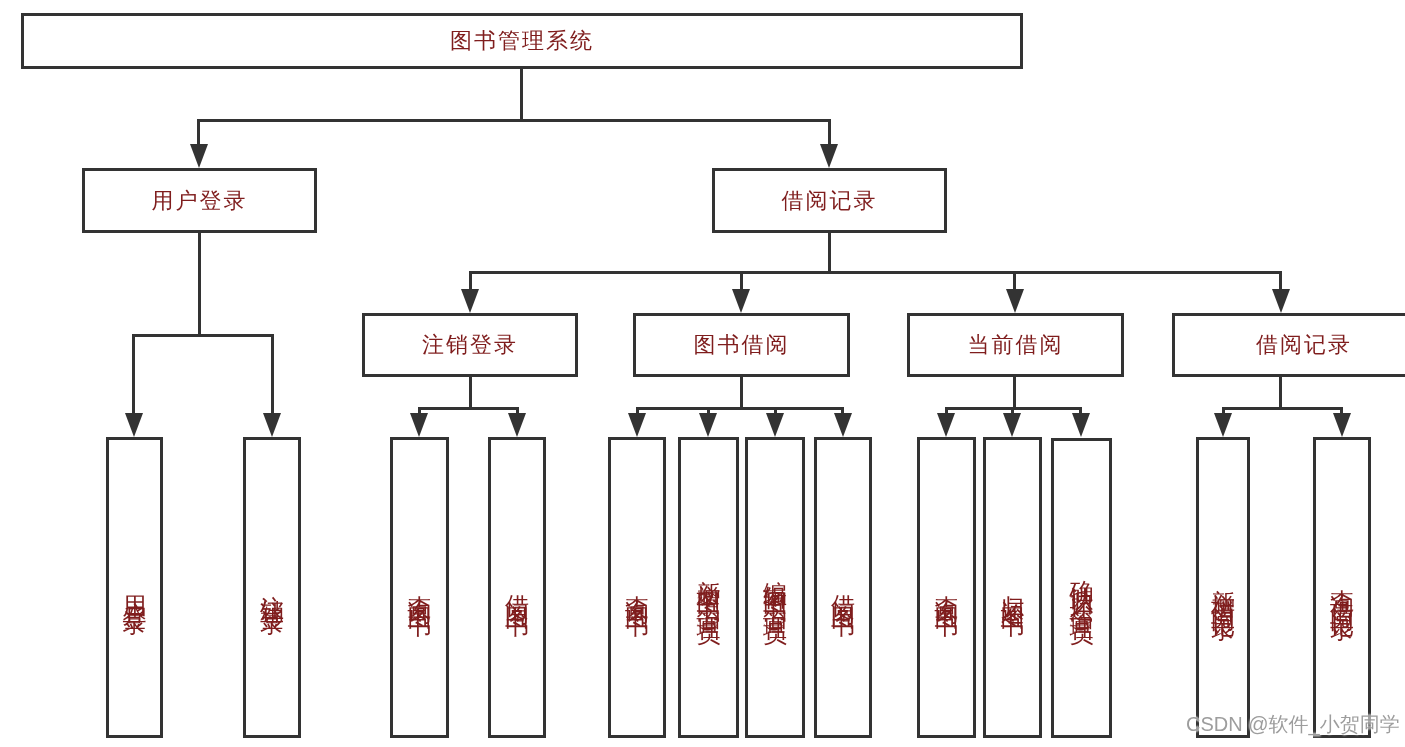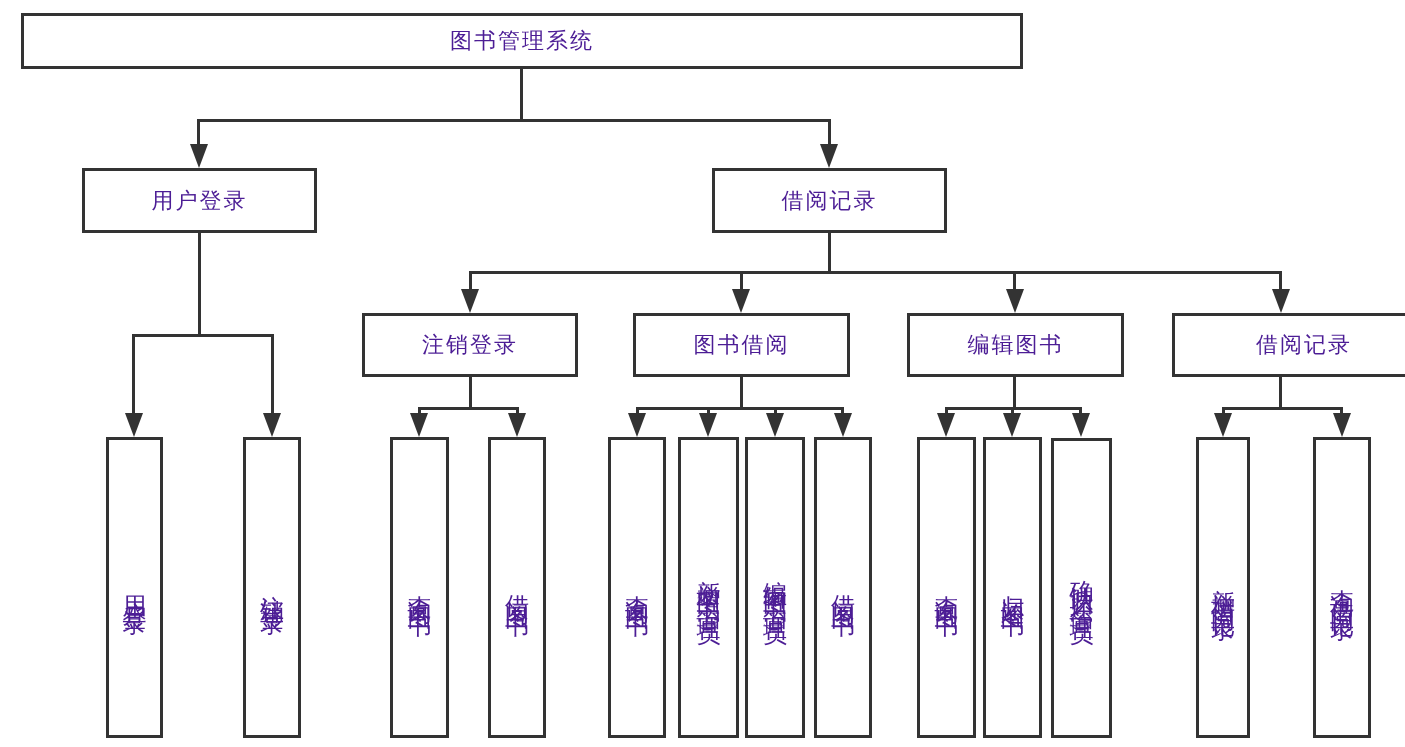--- a/index.html
+++ b/index.html
@@ -2,21 +2,21 @@
 <html><head>
 <meta charset="utf-8">
 <style>
   html,body{margin:0;padding:0;background:#ffffff;}
   .canvas{
     position:relative;width:1405px;height:747px;background:#ffffff;overflow:hidden;
     font-family:"Liberation Sans",sans-serif;color:#333333;
   }
   .box{
     position:absolute;border:3px solid #333333;background:#ffffff;box-sizing:border-box;
-    display:flex;align-items:center;justify-content:center;color:#4c1d95;
+    display:flex;align-items:center;justify-content:center;color:#7f1d1d;
   }
   .hbox{font-size:22px;letter-spacing:2px;white-space:nowrap;}
   .vbox{
     writing-mode:vertical-rl;text-orientation:mixed;
     font-size:24px;letter-spacing:6px;line-height:1;
   }
   .hl{position:absolute;height:3px;background:#333333;}
   .vl{position:absolute;width:3px;background:#333333;}
   .arrow{
     position:absolute;width:0;height:0;
@@ -59,21 +59,21 @@
   <div class="arrow" style="left:461px;top:289px;"></div>
   <div class="vl" style="left:740px;top:271px;height:22px;"></div>
   <div class="arrow" style="left:732px;top:289px;"></div>
   <div class="vl" style="left:1013px;top:271px;height:22px;"></div>
   <div class="arrow" style="left:1006px;top:289px;"></div>
   <div class="vl" style="left:1279px;top:271px;height:22px;"></div>
   <div class="arrow" style="left:1272px;top:289px;"></div>
 
   <div class="box hbox" style="left:362px;top:313px;width:216px;height:64px;">注销登录</div>
   <div class="box hbox" style="left:633px;top:313px;width:217px;height:64px;text-align:center;">图书借阅</div>
-  <div class="box hbox" style="left:907px;top:313px;width:217px;height:64px;">编辑图书</div>
+  <div class="box hbox" style="left:907px;top:313px;width:217px;height:64px;">当前借阅</div>
   <div class="box hbox" style="left:1172px;top:313px;width:264px;height:64px;">借阅记录</div>
 
   <div class="vl" style="left:469px;top:377px;height:33px;"></div>
   <div class="hl" style="left:418px;top:407px;width:101px;"></div>
   <div class="vl" style="left:418px;top:407px;height:10px;"></div>
   <div class="arrow" style="left:410px;top:413px;"></div>
   <div class="vl" style="left:516px;top:407px;height:10px;"></div>
   <div class="arrow" style="left:508px;top:413px;"></div>
 
   <div class="vl" style="left:740px;top:377px;height:33px;"></div>
@@ -114,14 +114,15 @@
   <div class="box vbox" style="left:745px;top:437px;width:60px;height:301px;">编辑图书（管理员）</div>
   <div class="box vbox" style="left:814px;top:437px;width:58px;height:301px;">借阅图书</div>
 
   <div class="box vbox" style="left:917px;top:437px;width:59px;height:301px;">查询图书</div>
   <div class="box vbox" style="left:983px;top:437px;width:59px;height:301px;">归还图书</div>
   <div class="box vbox" style="left:1051px;top:438px;width:61px;height:300px;">确认归还（管理员）</div>
 
   <div class="box vbox" style="left:1196px;top:437px;width:54px;height:301px;">新增借阅记录</div>
   <div class="box vbox" style="left:1313px;top:437px;width:58px;height:301px;">查询借阅记录</div>
 
+  <div class="watermark">CSDN @软件_小贺同学</div>
 
 </div>
 
 </body></html>

